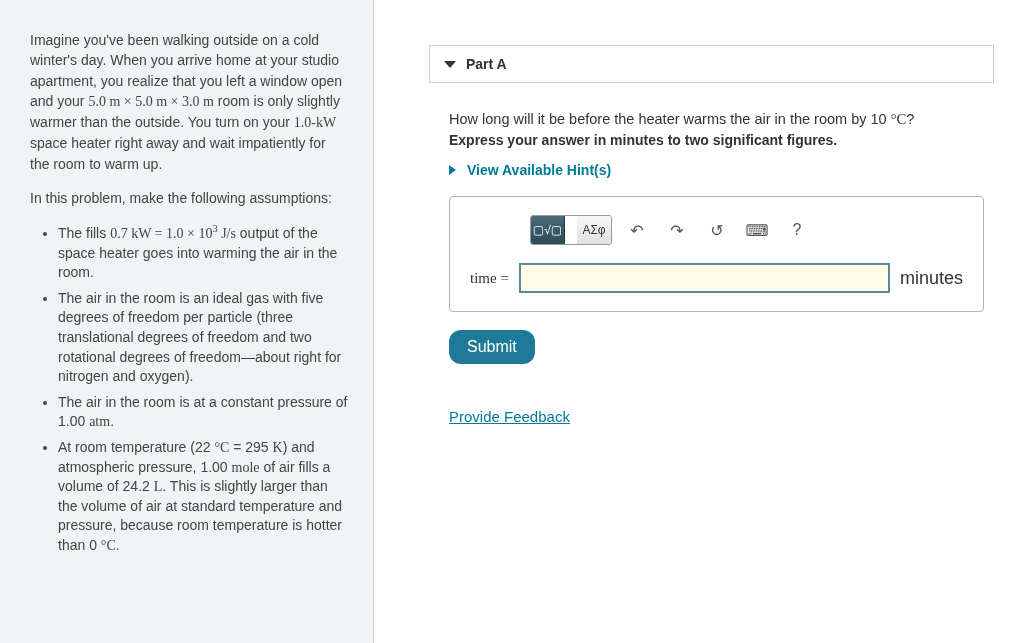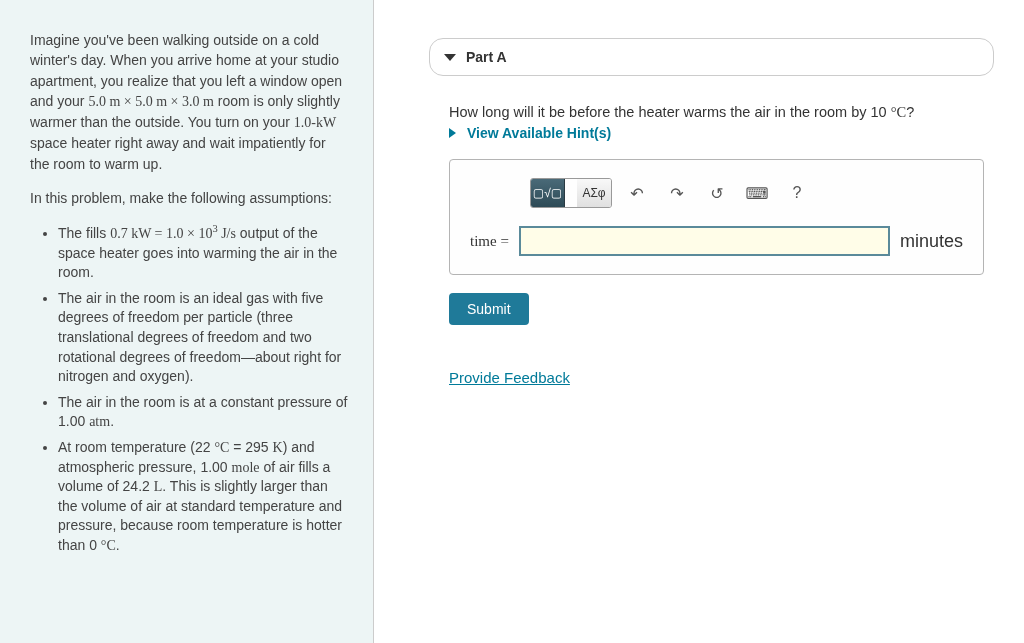--- a/index.html
+++ b/index.html
@@ -5,41 +5,41 @@
 * { box-sizing: border-box; margin: 0; padding: 0; }
 body { font-family: Arial, Helvetica, sans-serif; font-size: 14px; color: #333; background: #fff; width: 1024px; height: 643px; overflow: hidden; }
 .container { display: flex; height: 100%; }
 .left-panel { width: 374px; padding: 30px 25px 20px 30px; background: #edf5f5; border-right: 1px solid #ccc; }
 .right-panel { flex: 1; padding: 20px 30px 20px 55px; }
 .problem-text { color: #444; line-height: 1.45; }
 .problem-text p { margin-bottom: 14px; }
 .problem-text ul { list-style: disc; padding-left: 28px; }
 .problem-text li { margin-bottom: 6px; line-height: 1.4; }
 .math { font-family: 'Times New Roman', serif; }
-.accordion { border: 1px solid #ccc; border-radius: 14px; background: #fff; margin-top: 18px; }
+.accordion { border: 1px solid #ccc; border-radius: 0; background: #fff; margin-top: 25px; }
 .acc-header { padding: 10px 14px; display: flex; align-items: center; gap: 10px; }
 .acc-header .caret { width: 0; height: 0; border-left: 6px solid transparent; border-right: 6px solid transparent; border-top: 7px solid #333; }
 .acc-header strong { font-size: 14px; }
 .part-body { padding: 28px 10px 10px 20px; }
 .question-text { color: #333; margin-bottom: 4px; font-size: 14.5px; }
 .instruct { font-weight: bold; font-size: 14px; margin-bottom: 14px; }
 .hints-link { color: #007a99; font-weight: bold; font-size: 14px; display: flex; align-items: center; gap: 11px; margin-bottom: 18px; cursor: pointer; }
 .hints-link .caret-r { width: 0; height: 0; border-top: 5px solid transparent; border-bottom: 5px solid transparent; border-left: 7px solid #007a99; }
 .answer-box { border: 1px solid #b4b4b4; border-radius: 4px; padding: 18px 20px; background: #fefefe; margin-bottom: 18px; }
 .toolbar { display: flex; align-items: center; gap: 2px; margin-bottom: 18px; margin-left: 60px; }
 .tool-group { display: flex; border: 1px solid #999; border-radius: 3px; overflow: hidden; }
 .tool-btn { width: 34px; height: 28px; background: linear-gradient(#4a6a78, #2d4a56); display: flex; align-items: center; justify-content: center; color: #fff; font-size: 12px; cursor: pointer; border-right: 1px solid #2a3a42; }
 .tool-btn:last-child { border-right: none; margin-left: 12px; }
 .tool-btn.light { background: linear-gradient(#f8f8f8, #e0e0e0); color: #333; }
 .icon-btn { width: 30px; height: 28px; display: flex; align-items: center; justify-content: center; color: #555; font-size: 16px; cursor: pointer; margin-left: 8px; }
 .input-row { display: flex; align-items: center; gap: 10px; }
 .input-row .label { font-family: 'Times New Roman', serif; font-size: 15px; }
 .input-row input { flex: 1; height: 30px; border: 2px solid #5a8a9a; background: #fffde8; padding: 0 6px; font-size: 14px; }
 .input-row .unit { font-family: Liberation Sans, sans-serif; font-size: 18px; }
-.submit-btn { background: #1f7a99; color: #fff; border: none; border-radius: 4px; padding: 8px 18px; font-size: 14px; cursor: pointer; }
+.submit-btn { background: #1f7a99; color: #fff; border: none; border-radius: 12px; padding: 8px 18px; font-size: 16px; cursor: pointer; }
 .feedback-link { color: #007a99; text-decoration: underline; cursor: pointer; margin-top: 44px; display: inline-block; font-size: 15px; }
 sup { font-size: 0.75em; }
 </style>
 </head>
 <body>
 
 <div class="container">
   <div class="left-panel">
     <div class="problem-text">
       <p>
@@ -66,20 +66,21 @@
       <div class="acc-header">
         <span class="caret"></span>
         <strong>Part A</strong>
       </div>
     </div>
 
     <div class="part-body">
       <p class="question-text">
         <span>How long will it be before the heater warms the air in the room by 10 </span><span class="math">°C</span><span>?</span>
       </p>
+      <p class="instruct">Express your answer in minutes to two significant figures.</p>
       <div class="hints-link">
         <span class="caret-r"></span>
         <span>View Available Hint(s)</span>
       </div>
 
       <div class="answer-box">
         <div class="toolbar">
           <div class="tool-group">
             <div class="tool-btn">
                 <span>▢√▢</span>

